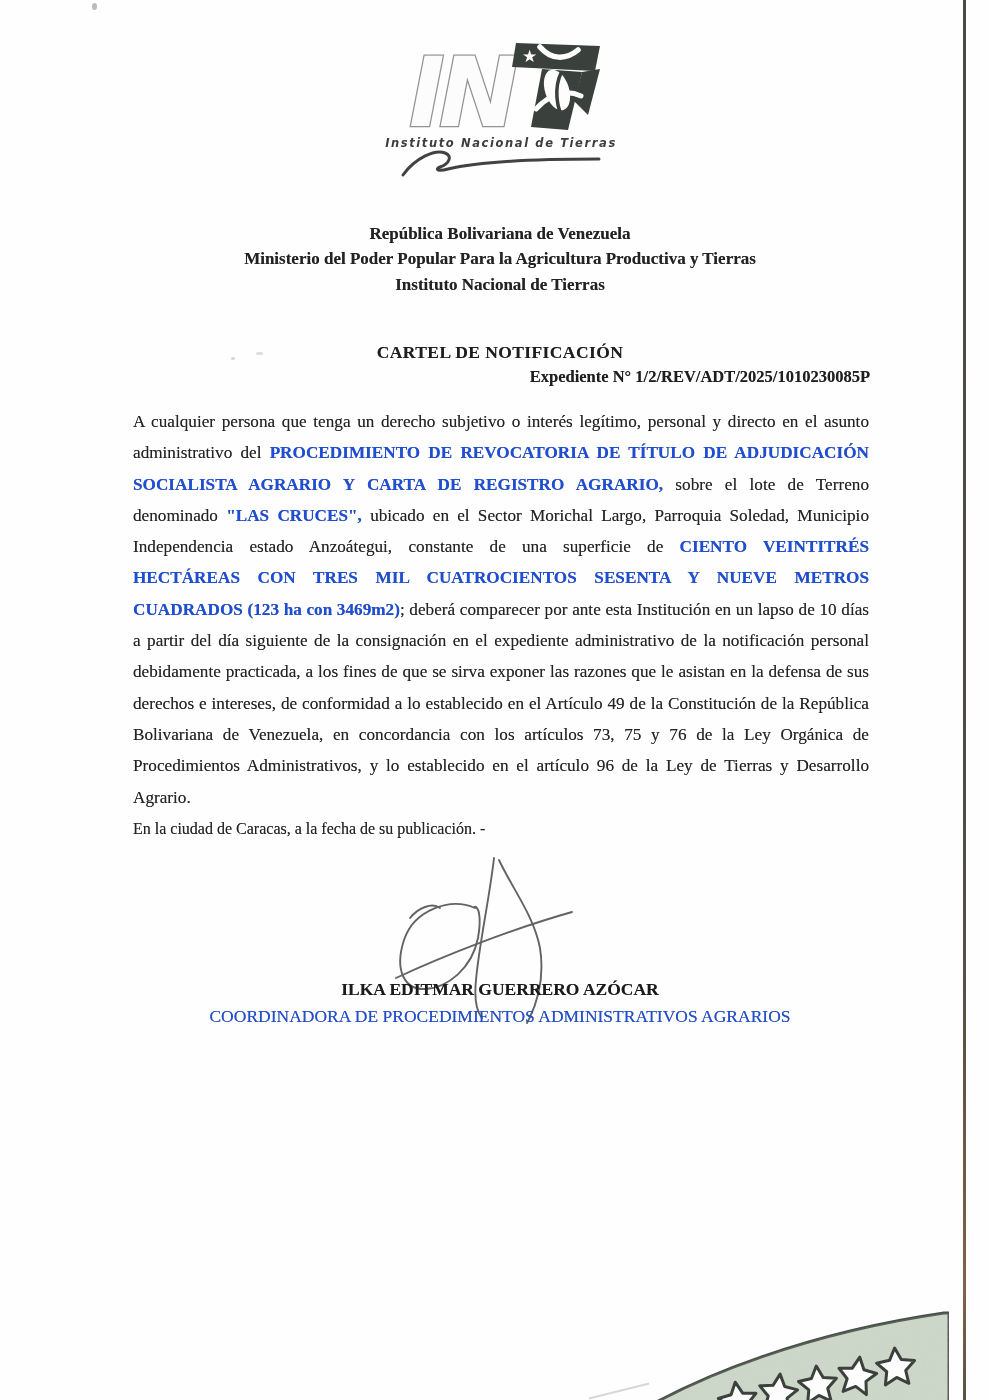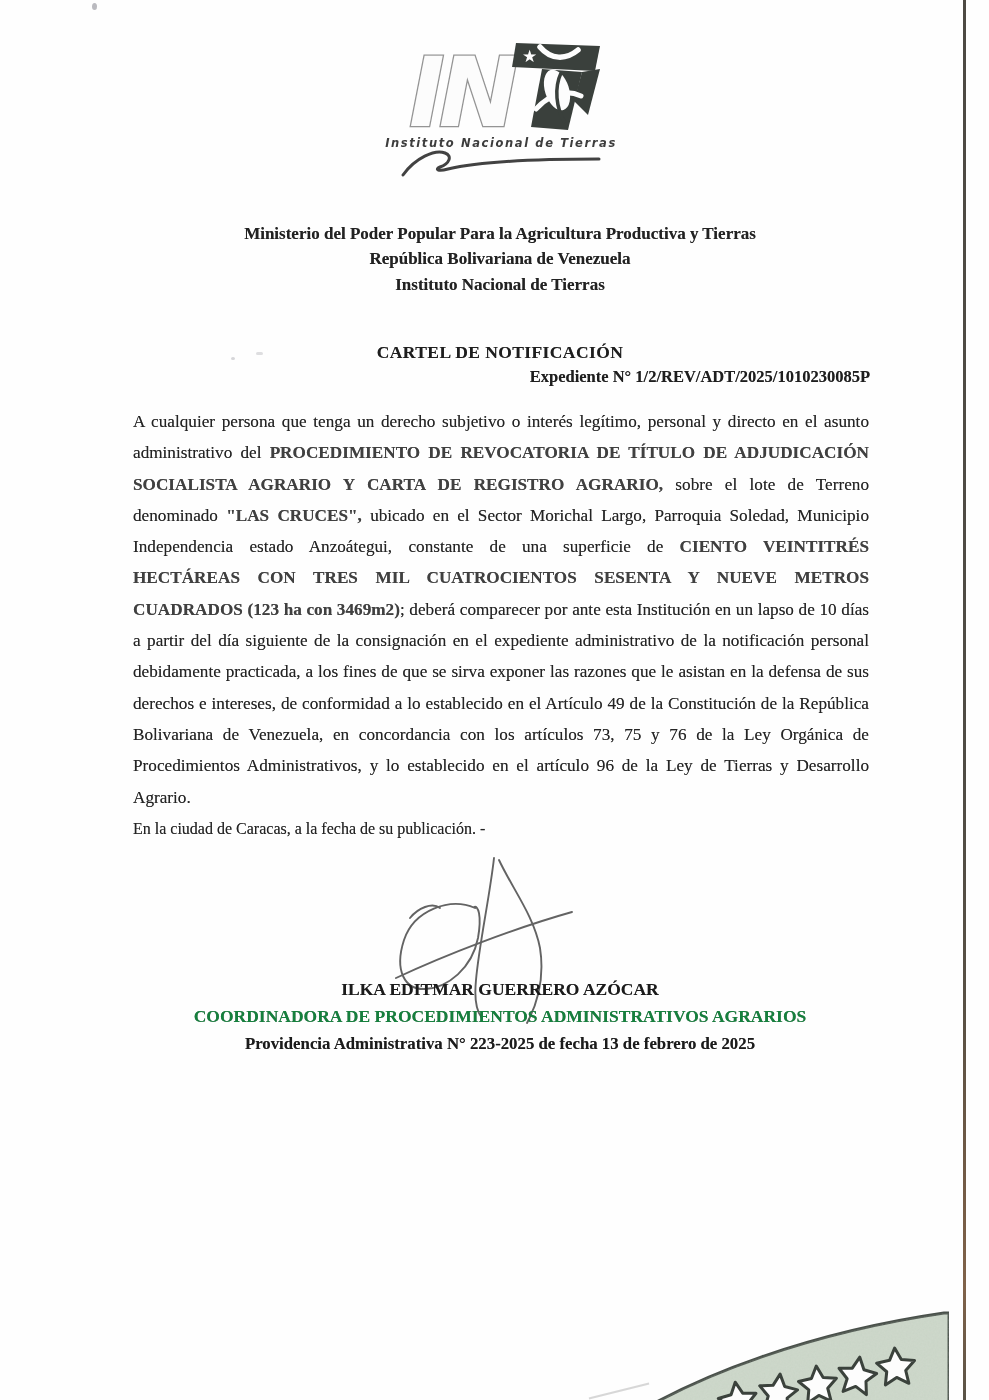--- a/index.html
+++ b/index.html
@@ -3,21 +3,21 @@
 <meta charset="utf-8">
 <title>Cartel de Notificación</title>
 <style>
   html,body{margin:0;padding:0;background:#e9e9e9;}
   .page{
     position:relative;width:989px;height:1400px;margin:0 auto;
     background:#fefefe;overflow:hidden;
     font-family:"Liberation Serif","DejaVu Serif",serif;color:#242424;
   }
   .doc-text{text-shadow:0 0 .6px rgba(45,45,45,.55);}
-  .b{font-weight:bold;color:#404040;}
+  .b{font-weight:bold;color:#1d4ed8;}
   
   .scan-line{
     position:absolute;left:963px;top:0;width:2.5px;height:1400px;
     background:linear-gradient(to bottom,
       #3e3a33 0%, #403c34 55%, #4a4134 72%,
       #6a4e36 86%, #75553a 92%, #4a4336 100%);
     opacity:.92;
   }
   .speck{position:absolute;border-radius:50%;background:#aeaeb4;}
   .speck-line{position:absolute;height:2px;background:#cdcdcd;transform:rotate(-14deg);opacity:.8;}
@@ -31,21 +31,21 @@
   .doc-title{font-weight:bold;font-size:17.5px;line-height:23.5px;letter-spacing:.4px;color:#1e1e1e;}
   .expediente{font-weight:bold;font-size:16.5px;line-height:23.5px;color:#1e1e1e;text-align:right;}
   
   .body-block{position:absolute;left:133px;top:406px;width:736px;}
   .body-par{font-size:17.2px;line-height:31.3px;text-align:justify;margin:0;}
   .closing{font-size:16px;line-height:31.3px;margin:0;}
   
   .sig-svg{position:absolute;left:380px;top:840px;}
   .sign-block{position:absolute;left:130px;top:976px;width:740px;text-align:center;}
   .sign-name{font-weight:bold;font-size:17.5px;line-height:27px;color:#1b1b1b;}
-  .sign-role{font-weight:bold;font-size:17.5px;line-height:27px;color:#15803d;}
+  .sign-role{font-weight:normal;font-size:17.5px;line-height:27px;color:#1d4ed8;}
   .sign-prov{font-weight:bold;font-size:16.8px;line-height:27px;color:#1b1b1b;}
   
   .emblem-svg{position:absolute;left:628px;top:1302px;}
 </style>
 </head>
 <body>
 
 <div class="page">
 
   <div class="scan-line"></div>
@@ -68,22 +68,22 @@
       <path d="M 176,40 C 169,55 171,75 180,90" stroke="#3a403c" stroke-width="3.5" fill="none"></path>
       <text x="137" y="29" font-family="'DejaVu Sans',sans-serif" font-size="17" fill="#fdfdfd">★</text>
     </g>
 
     <text x="116" y="114" text-anchor="middle" font-family="'DejaVu Sans',sans-serif" font-style="italic" font-weight="bold" font-size="11.5" letter-spacing="1.6" fill="#3d3d3d">Instituto Nacional de Tierras</text>
 
     <path d="M 18,142 C 30,125 50,116 60,120 C 68,123 64,131 55,134 C 50,136 52,139 63,136 C 96,128 152,126 214,126" stroke="#424242" stroke-width="3" fill="none" stroke-linecap="round"></path>
   </svg>
 
   <div class="header-block doc-text">
+    <div class="header-line">República Bolivariana de Venezuela</div>
     <div class="header-line">Ministerio del Poder Popular Para la Agricultura Productiva y Tierras</div>
-    <div class="header-line">República Bolivariana de Venezuela</div>
     <div class="header-line">Instituto Nacional de Tierras</div>
   </div>
 
   <div class="title-block doc-text">
     <div class="doc-title">CARTEL DE NOTIFICACIÓN</div>
     <div class="expediente">Expediente N° 1/2/REV/ADT/2025/1010230085P</div>
   </div>
 
   <div class="body-block doc-text">
     <p class="body-par"><span>A cualquier persona que tenga un derecho subjetivo o interés legítimo, personal y directo en el asunto administrativo del </span><span class="b">PROCEDIMIENTO DE REVOCATORIA DE TÍTULO DE ADJUDICACIÓN SOCIALISTA AGRARIO Y CARTA DE REGISTRO AGRARIO,</span><span> sobre el lote de Terreno denominado </span><span class="b">"LAS CRUCES",</span><span> ubicado en el Sector Morichal Largo, Parroquia Soledad, Municipio Independencia estado Anzoátegui, constante de una superficie de </span><span class="b">CIENTO VEINTITRÉS HECTÁREAS CON TRES MIL CUATROCIENTOS SESENTA Y NUEVE METROS CUADRADOS (123 ha con 3469m2)</span><span>; deberá comparecer por ante esta Institución en un lapso de 10 días a partir del día siguiente de la consignación en el expediente administrativo de la notificación personal debidamente practicada, a los fines de que se sirva exponer las razones que le asistan en la defensa de sus derechos e intereses, de conformidad a lo establecido en el Artículo 49 de la Constitución de la República Bolivariana de Venezuela, en concordancia con los artículos 73, 75 y 76 de la Ley Orgánica de Procedimientos Administrativos, y lo establecido en el artículo 96 de la Ley de Tierras y Desarrollo Agrario.</span></p>
@@ -96,21 +96,20 @@
       <path d="M 30,78 C 38,68 52,62 60,68"></path>
       <path d="M 114,18 C 110,55 99,105 96,140 C 94,160 97,172 102,178"></path>
       <path d="M 119,20 C 132,48 154,76 160,108 C 165,140 156,166 147,183"></path>
       <path d="M 16,138 C 65,115 135,88 192,72"></path>
     </g>
   </svg>
 
   <div class="sign-block doc-text">
     <div class="sign-name">ILKA EDITMAR GUERRERO AZÓCAR</div>
     <div class="sign-role">COORDINADORA DE PROCEDIMIENTOS ADMINISTRATIVOS AGRARIOS</div>
-    <div class="sign-prov">Providencia Administrativa N° 223-2025 de fecha 13 de febrero de 2025</div>
   </div>
 
   <svg class="emblem-svg" width="321" height="98" viewBox="0 0 321 98">
     <defs>
       <path id="star" d="M0,-20 L5.88,-8.09 L19.02,-6.18 L9.51,3.09 L11.76,16.18 L0,9.5 L-11.76,16.18 L-9.51,3.09 L-19.02,-6.18 L-5.88,-8.09 Z"></path>
       <filter id="grain" x="-10%" y="-10%" width="120%" height="120%">
         <feTurbulence type="fractalNoise" baseFrequency="0.55" numOctaves="2" result="n"></feTurbulence>
         <feColorMatrix in="n" type="matrix" values="0 0 0 0 0.48  0 0 0 0 0.57 0 0 0 0 0.47  0 0 0 0.5 0" result="c"></feColorMatrix>
         <feComposite in="c" in2="SourceGraphic" operator="in"></feComposite>
       </filter>

